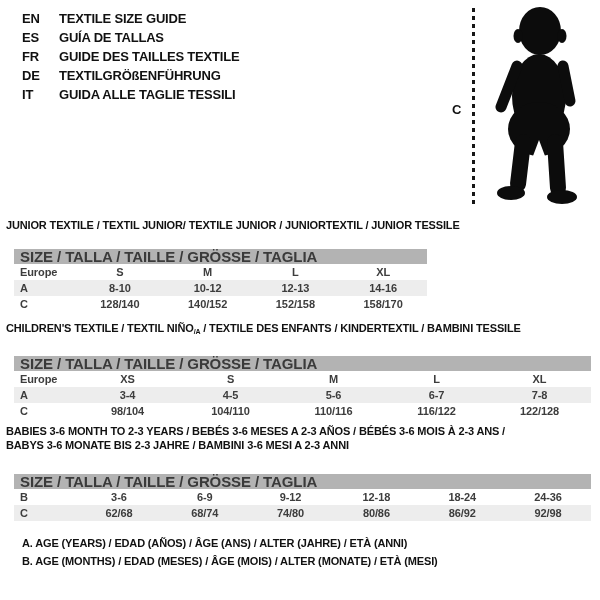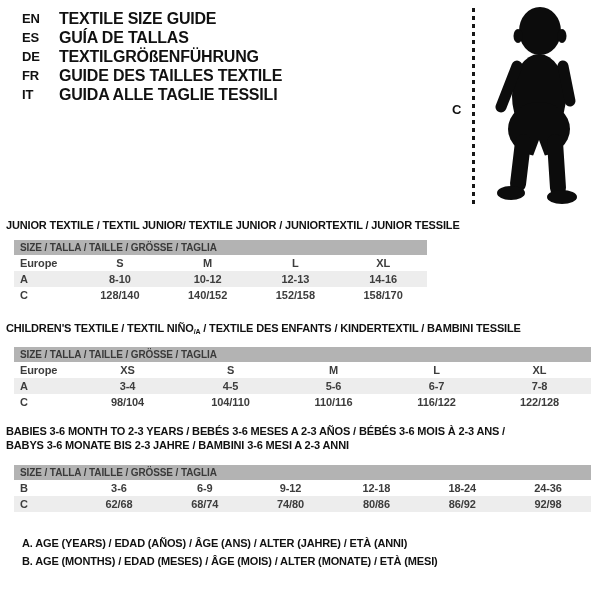--- a/index.html
+++ b/index.html
@@ -14,21 +14,21 @@
   .page { position: absolute; inset: 0; width: 600px; height: 476px; background: #fff; }
 
   
   .lang-list { position: absolute; left: 22px; top: 9px; }
   .lang-row { display: flex; line-height: 19px; }
   .lang-code {
     width: 37px; font-weight: 700; font-size: 13px; color: #111;
     letter-spacing: -0.2px;
   }
   .lang-title {
-    font-weight: 700; font-size: 16px; color: #111; letter-spacing: -0.2px;
+    font-weight: 700; font-size: 13px; color: #111; letter-spacing: -0.2px;
   }
 
   
   .height-line {
     position: absolute; left: 472px; top: 8px; width: 3px; height: 200px;
     background: repeating-linear-gradient(to bottom, #161616 0 4px, transparent 4px 8px);
   }
   .height-label {
     position: absolute; left: 452px; top: 102px;
     font-weight: 700; font-size: 13px; color: #111;
@@ -46,22 +46,22 @@
   #t2-title { top: 321px; }
   #t3-title { top: 424px; }
 
   
   .size-table { position: absolute; left: 14px; }
   #table1 { top: 240px; width: 413px; }
   #table2 { top: 347px; width: 577px; }
   #table3 { top: 465px; width: 577px; }
   .size-bar {
     height: 15px; line-height: 15px; background: #b3b3b3;
-    font-weight: 700; font-size: 10px; color: #3a3a3a;
-    padding-left: 6px; letter-spacing: -0.1px;
+    font-weight: 700; font-size: 15px; color: #3a3a3a;
+    padding-left: 6px; letter-spacing: -0.1px; margin-top: 9px;
   }
   .trow {
     display: flex; align-items: center; height: 16px;
     font-weight: 700; font-size: 11px; color: #3d3d3d; letter-spacing: -0.1px;
   }
   .trow.shade { background: #ededed; }
   .tlabel { width: 62px; padding-left: 6px; }
   .tcell { flex: 1 1 0; text-align: center; }
 
   
@@ -79,26 +79,26 @@
   <div class="lang-list">
     <div class="lang-row">
       <span class="lang-code">EN</span>
       <span class="lang-title">TEXTILE SIZE GUIDE</span>
     </div>
     <div class="lang-row">
       <span class="lang-code">ES</span>
       <span class="lang-title">GUÍA DE TALLAS</span>
     </div>
     <div class="lang-row">
+      <span class="lang-code">FR</span>
+      <span class="lang-title">GUIDE DES TAILLES TEXTILE</span>
+    </div>
+    <div class="lang-row">
       <span class="lang-code">DE</span>
       <span class="lang-title">TEXTILGRÖßENFÜHRUNG</span>
-    </div>
-    <div class="lang-row">
-      <span class="lang-code">FR</span>
-      <span class="lang-title">GUIDE DES TAILLES TEXTILE</span>
     </div>
     <div class="lang-row">
       <span class="lang-code">IT</span>
       <span class="lang-title">GUIDA ALLE TAGLIE TESSILI</span>
     </div>
   </div>
 
   <div class="height-line"></div>
   <div class="height-label">C</div>
   <svg class="baby-figure" viewBox="0 0 118 206" xmlns="http://www.w3.org/2000/svg" aria-hidden="true">

